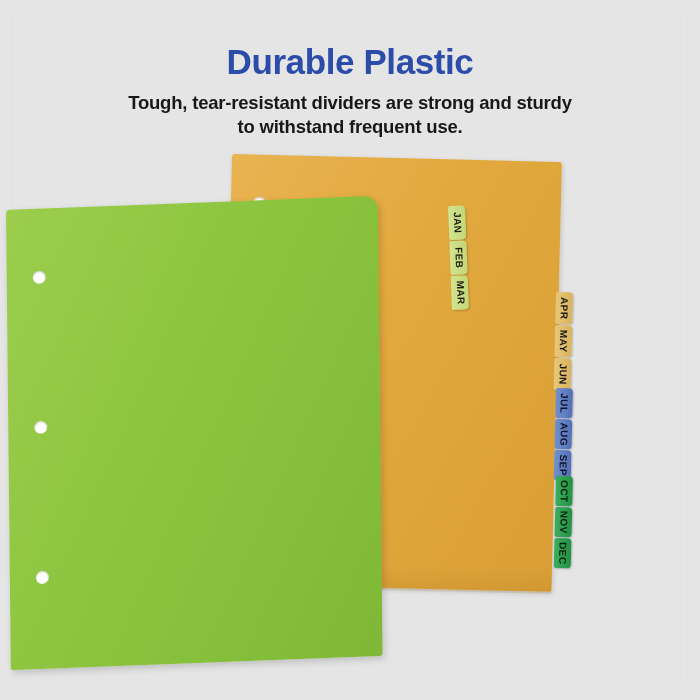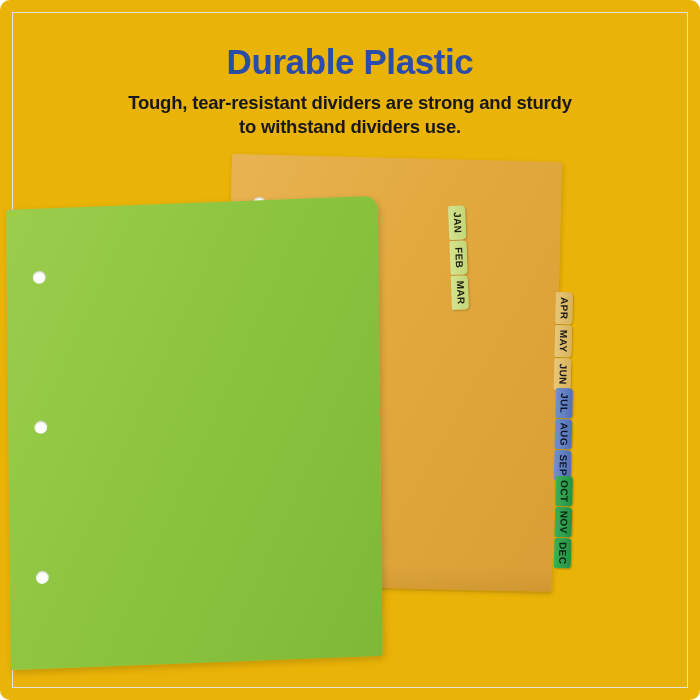--- a/index.html
+++ b/index.html
@@ -8,23 +8,22 @@
     background: #ffffff;
   }
   body {
     font-family: "Liberation Sans", sans-serif;
   }
 
   #page {
     position: relative;
     width: 700px;
     height: 700px;
-    background: #eab308;
+    background: #e5e5e5;
     overflow: hidden;
-    border-radius: 10px;
   }
 
   
   #frame {
     position: absolute;
     left: 12px;
     top: 12px;
     width: 676px;
     height: 676px;
     border: 1px solid #e2e2e2;
@@ -193,21 +192,21 @@
 <body>
 
 <div id="page">
 
   <div id="frame"></div>
 
   <div id="text-block">
     <h1 id="headline">Durable Plastic</h1>
     <p id="subhead">
       <span class="ln">Tough, tear-resistant dividers are strong and sturdy</span>
-      <span class="ln">to withstand dividers use.</span>
+      <span class="ln">to withstand frequent use.</span>
     </p>
   </div>
 
   <div id="photo">
 
     <div id="sheet-orange">
       <div id="hole-orange"></div>
     </div>
 
     <div id="tabgroup-b">

